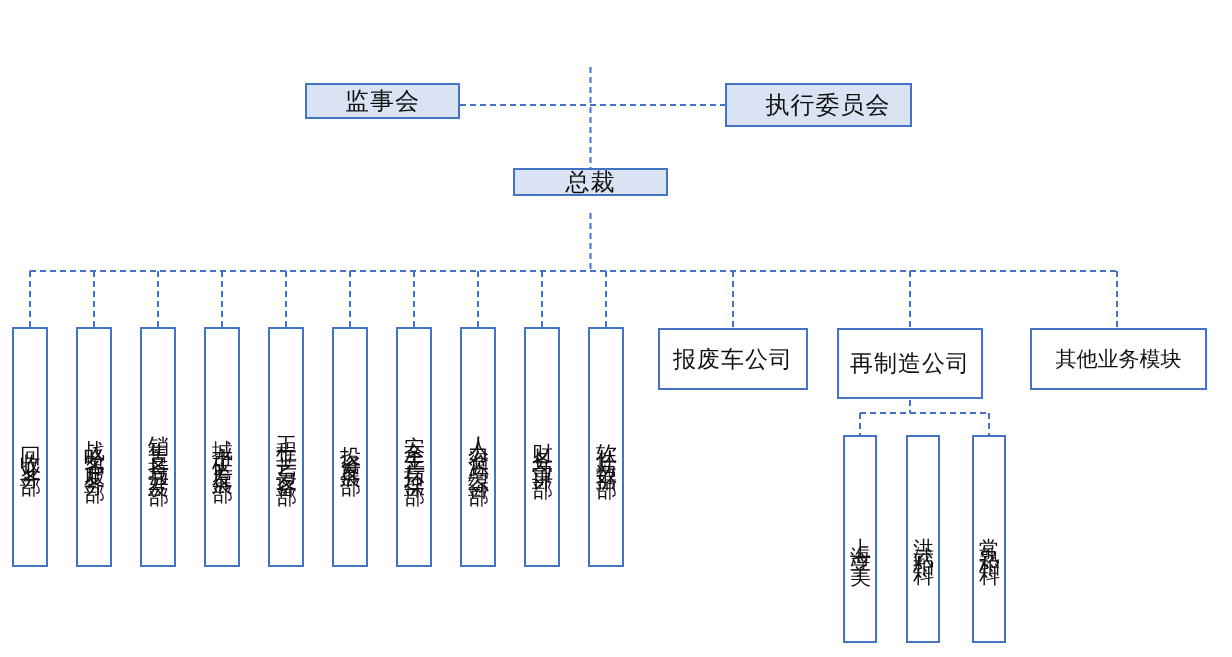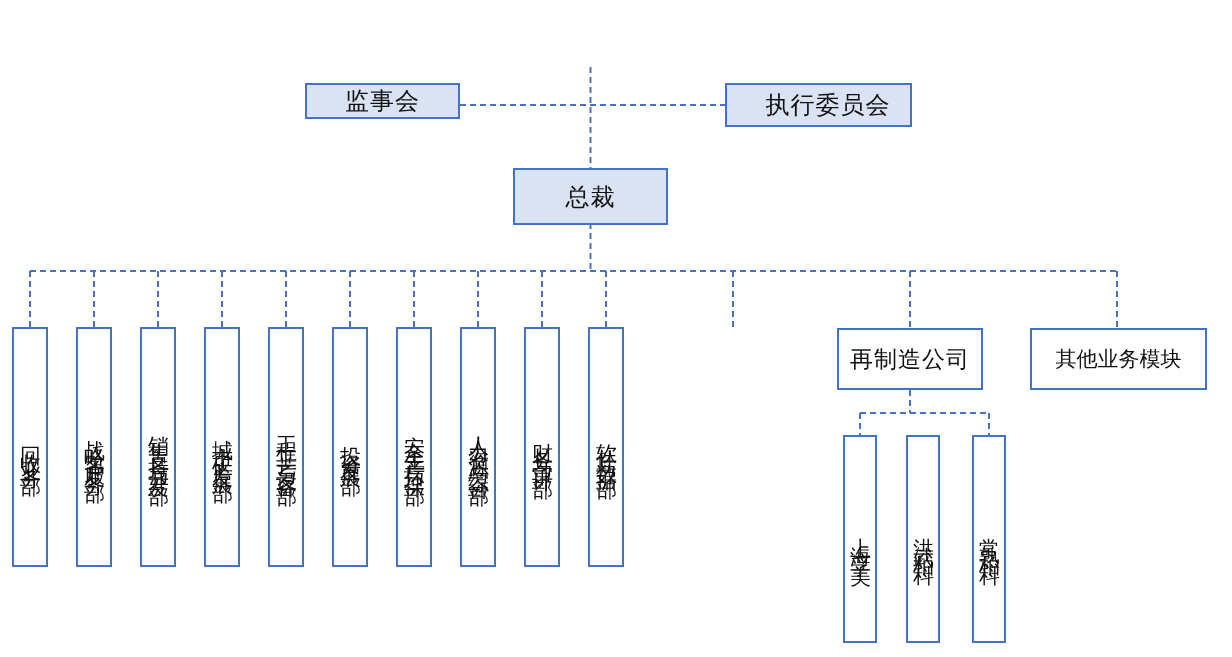--- a/index.html
+++ b/index.html
@@ -102,21 +102,21 @@
   </svg>
 
 
   <div class="box fill" style="left:305px;top:83px;width:155px;height:36px;">
     <span class="hlabel">监事会</span>
   </div>
   <div class="box fill" style="left:725px;top:83px;width:187px;height:44px;padding-left:19px;">
     <span class="hlabel">执行委员会</span>
   </div>
 
-  <div class="box fill" style="left:513px;top:168px;width:155px;height:57px;">
+  <div class="box fill" style="left:513px;top:168px;width:155px;height:28px;">
     <span class="hlabel">总裁</span>
   </div>
 
   <div class="box" style="left:12px;top:327px;width:36px;height:240px;">
     <span class="vlabel">回收业务部</span>
   </div>
   <div class="box" style="left:76px;top:327px;width:36px;height:240px;">
     <span class="vlabel">战略客户服务部</span>
   </div>
   <div class="box" style="left:140px;top:327px;width:36px;height:240px;">
@@ -137,21 +137,24 @@
   <div class="box" style="left:460px;top:327px;width:36px;height:240px;">
     <span class="vlabel">人力资源与综合部</span>
   </div>
   <div class="box" style="left:524px;top:327px;width:36px;height:240px;">
     <span class="vlabel">财务与审计部</span>
   </div>
   <div class="box" style="left:588px;top:327px;width:36px;height:240px;">
     <span class="vlabel">软件与数据部</span>
   </div>
 
-  <div class="box" style="left:837px;top:328px;width:146px;height:62px;">
+  <div class="box" style="left:658px;top:328px;width:150px;height:62px;">
+    <span class="hlabel md">报废车公司</span>
+  </div>
+  <div class="box" style="left:837px;top:328px;width:146px;height:71px;">
     <span class="hlabel md">再制造公司</span>
   </div>
   <div class="box" style="left:1030px;top:328px;width:177px;height:62px;">
     <div class="two-line">
       <div>其他业务模块</div>
     </div>
   </div>
 
   <div class="box sub" style="left:843px;top:435px;width:34px;height:208px;">
     <span class="vlabel">上海孚美</span>

